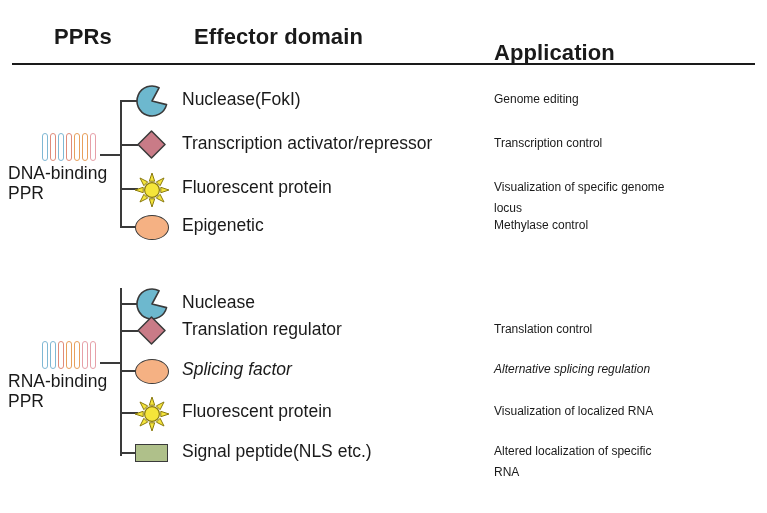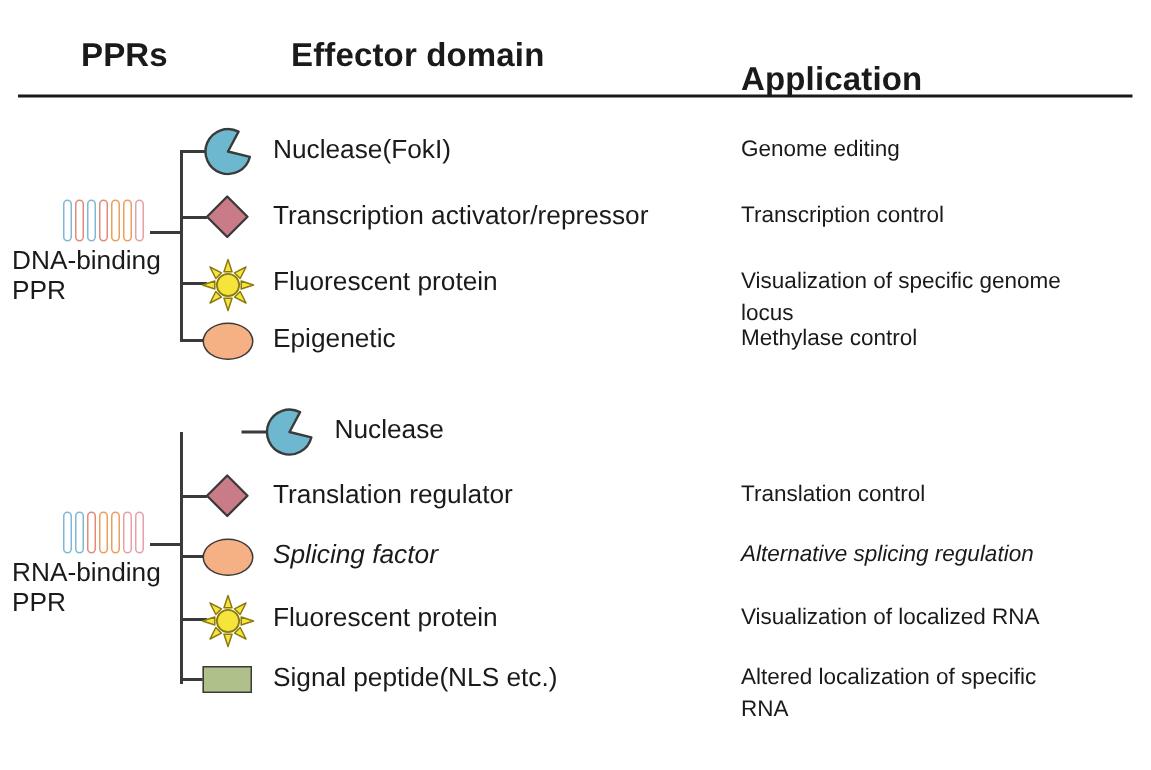--- a/index.html
+++ b/index.html
@@ -137,21 +137,21 @@
     line-height: 21px;
     color: #1a1a1a;
     white-space: nowrap;
   }
 
   .app-label {
     position: absolute;
     left: 494px;
     top: 5px;
     width: 268px;
-    font-size: 15px;
+    font-size: 12px;
     line-height: 21px;
     color: #1a1a1a;
     white-space: pre-line;
   }
 
   
   .ic { position: absolute; }
 
   
   .ic-nuclease {
@@ -273,21 +273,21 @@
         <div class="ppr-bar" style="border: 1.6px solid rgb(232, 160, 92);"></div>
         <div class="ppr-bar" style="border: 1.6px solid rgb(232, 160, 92);"></div>
         <div class="ppr-bar" style="border: 1.6px solid rgb(230, 160, 168);"></div>
         <div class="ppr-bar" style="border: 1.6px solid rgb(230, 160, 168);"></div>
       </div>
     <div class="ppr-label">RNA-binding
 PPR</div>
   </div>
 
   <div class="rows-host">
-      <div class="row" style="top: 3px; margin-left: 41px;">
+      <div class="row" style="top: 19px;">
         <div class="branch"></div>
         <div class="icon-wrap">
           <svg viewBox="0 0 32 32" width="32" height="32" class="ic ic-nuclease">
             <path d="M 16 16 L 23.04 2.76 A 15 15 0 1 0 30.55 19.63 Z" fill="#6DB8CE" stroke="#3a3a3a" stroke-width="1.6" stroke-linejoin="round"></path>
           </svg>
         </div>
         <div class="eff-label">Nuclease</div>
       </div>
       <div class="row" style="top: 46px;">
         <div class="branch"></div>

